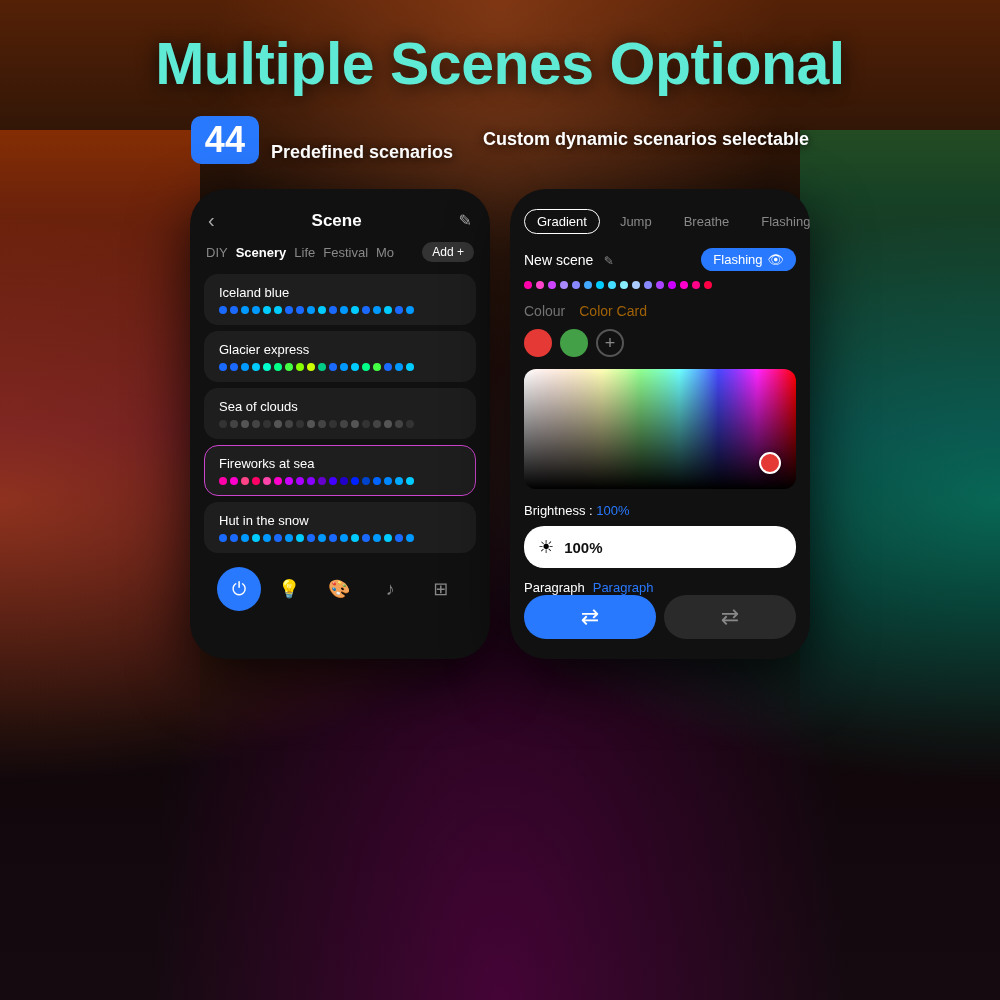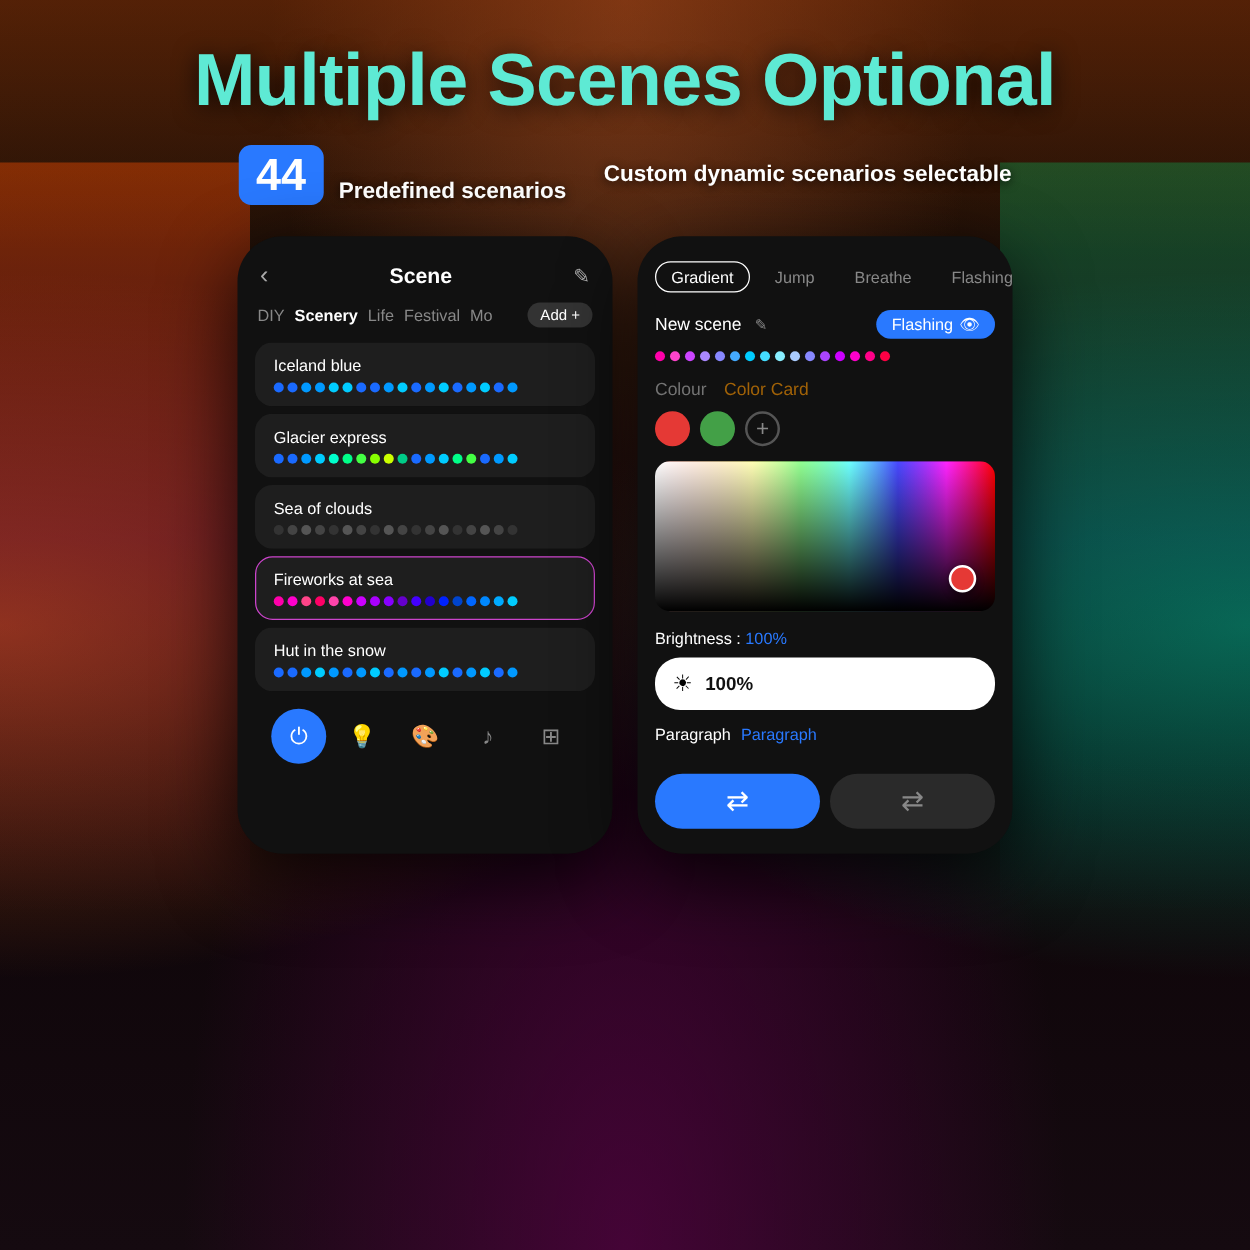--- a/index.html
+++ b/index.html
@@ -335,21 +335,21 @@
       align-items: center;
       gap: 10px;
       margin-bottom: 12px;
     }
     .brightness-sun { font-size: 18px; }
     .brightness-val { color: #111; font-size: 15px; font-weight: 600; }
 
     .paragraph-row {
       display: flex;
       gap: 8px;
-      margin-bottom: 24px;
+      margin-bottom: 0;
     }
     .para-label { color: white; font-size: 13px; }
     .para-value { color: #2979ff; font-size: 13px; }
 
     .action-btns {
       display: flex;
       gap: 8px;
     }
     .action-btn {
       flex: 1;

